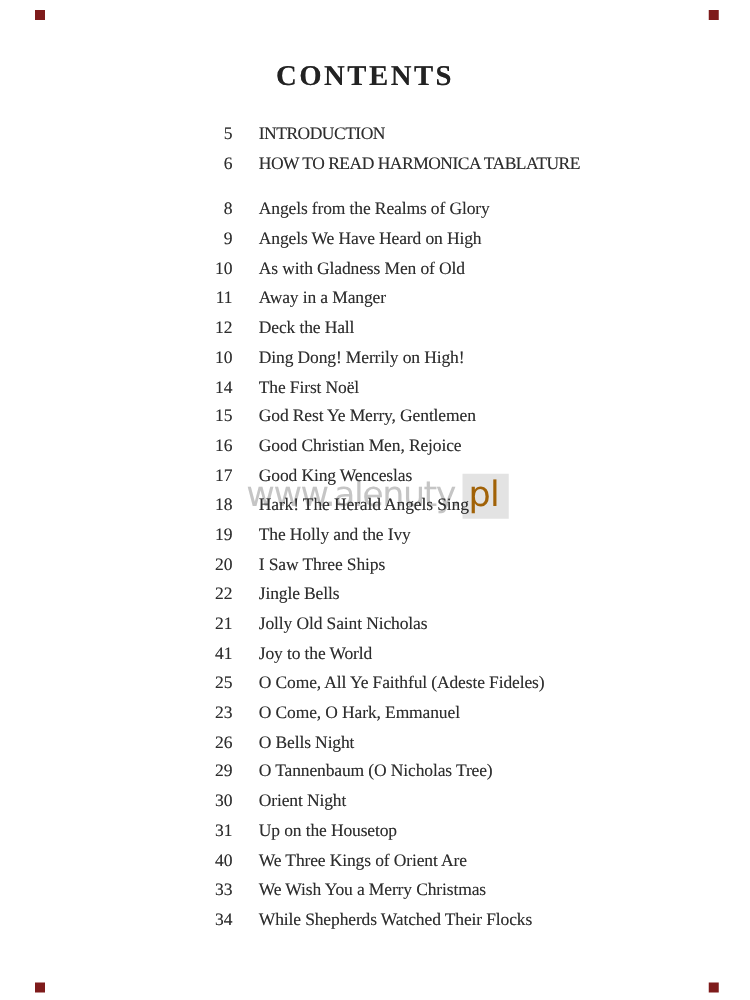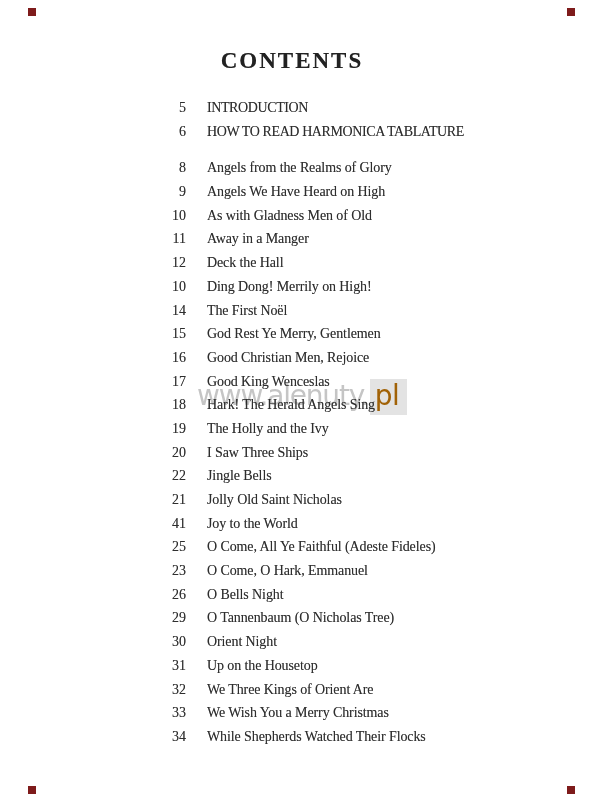--- a/index.html
+++ b/index.html
@@ -220,21 +220,21 @@
       <span class="toc-page-number">30</span>
       <span class="toc-title">Orient Night</span>
     </div>
 
     <div class="toc-row">
       <span class="toc-page-number">31</span>
       <span class="toc-title">Up on the Housetop</span>
     </div>
 
     <div class="toc-row">
-      <span class="toc-page-number">32</span>
+      <span class="toc-page-number">40</span>
       <span class="toc-title">We Three Kings of Orient Are</span>
     </div>
 
     <div class="toc-row">
       <span class="toc-page-number">33</span>
       <span class="toc-title">We Wish You a Merry Christmas</span>
     </div>
 
     <div class="toc-row">
       <span class="toc-page-number">34</span>

